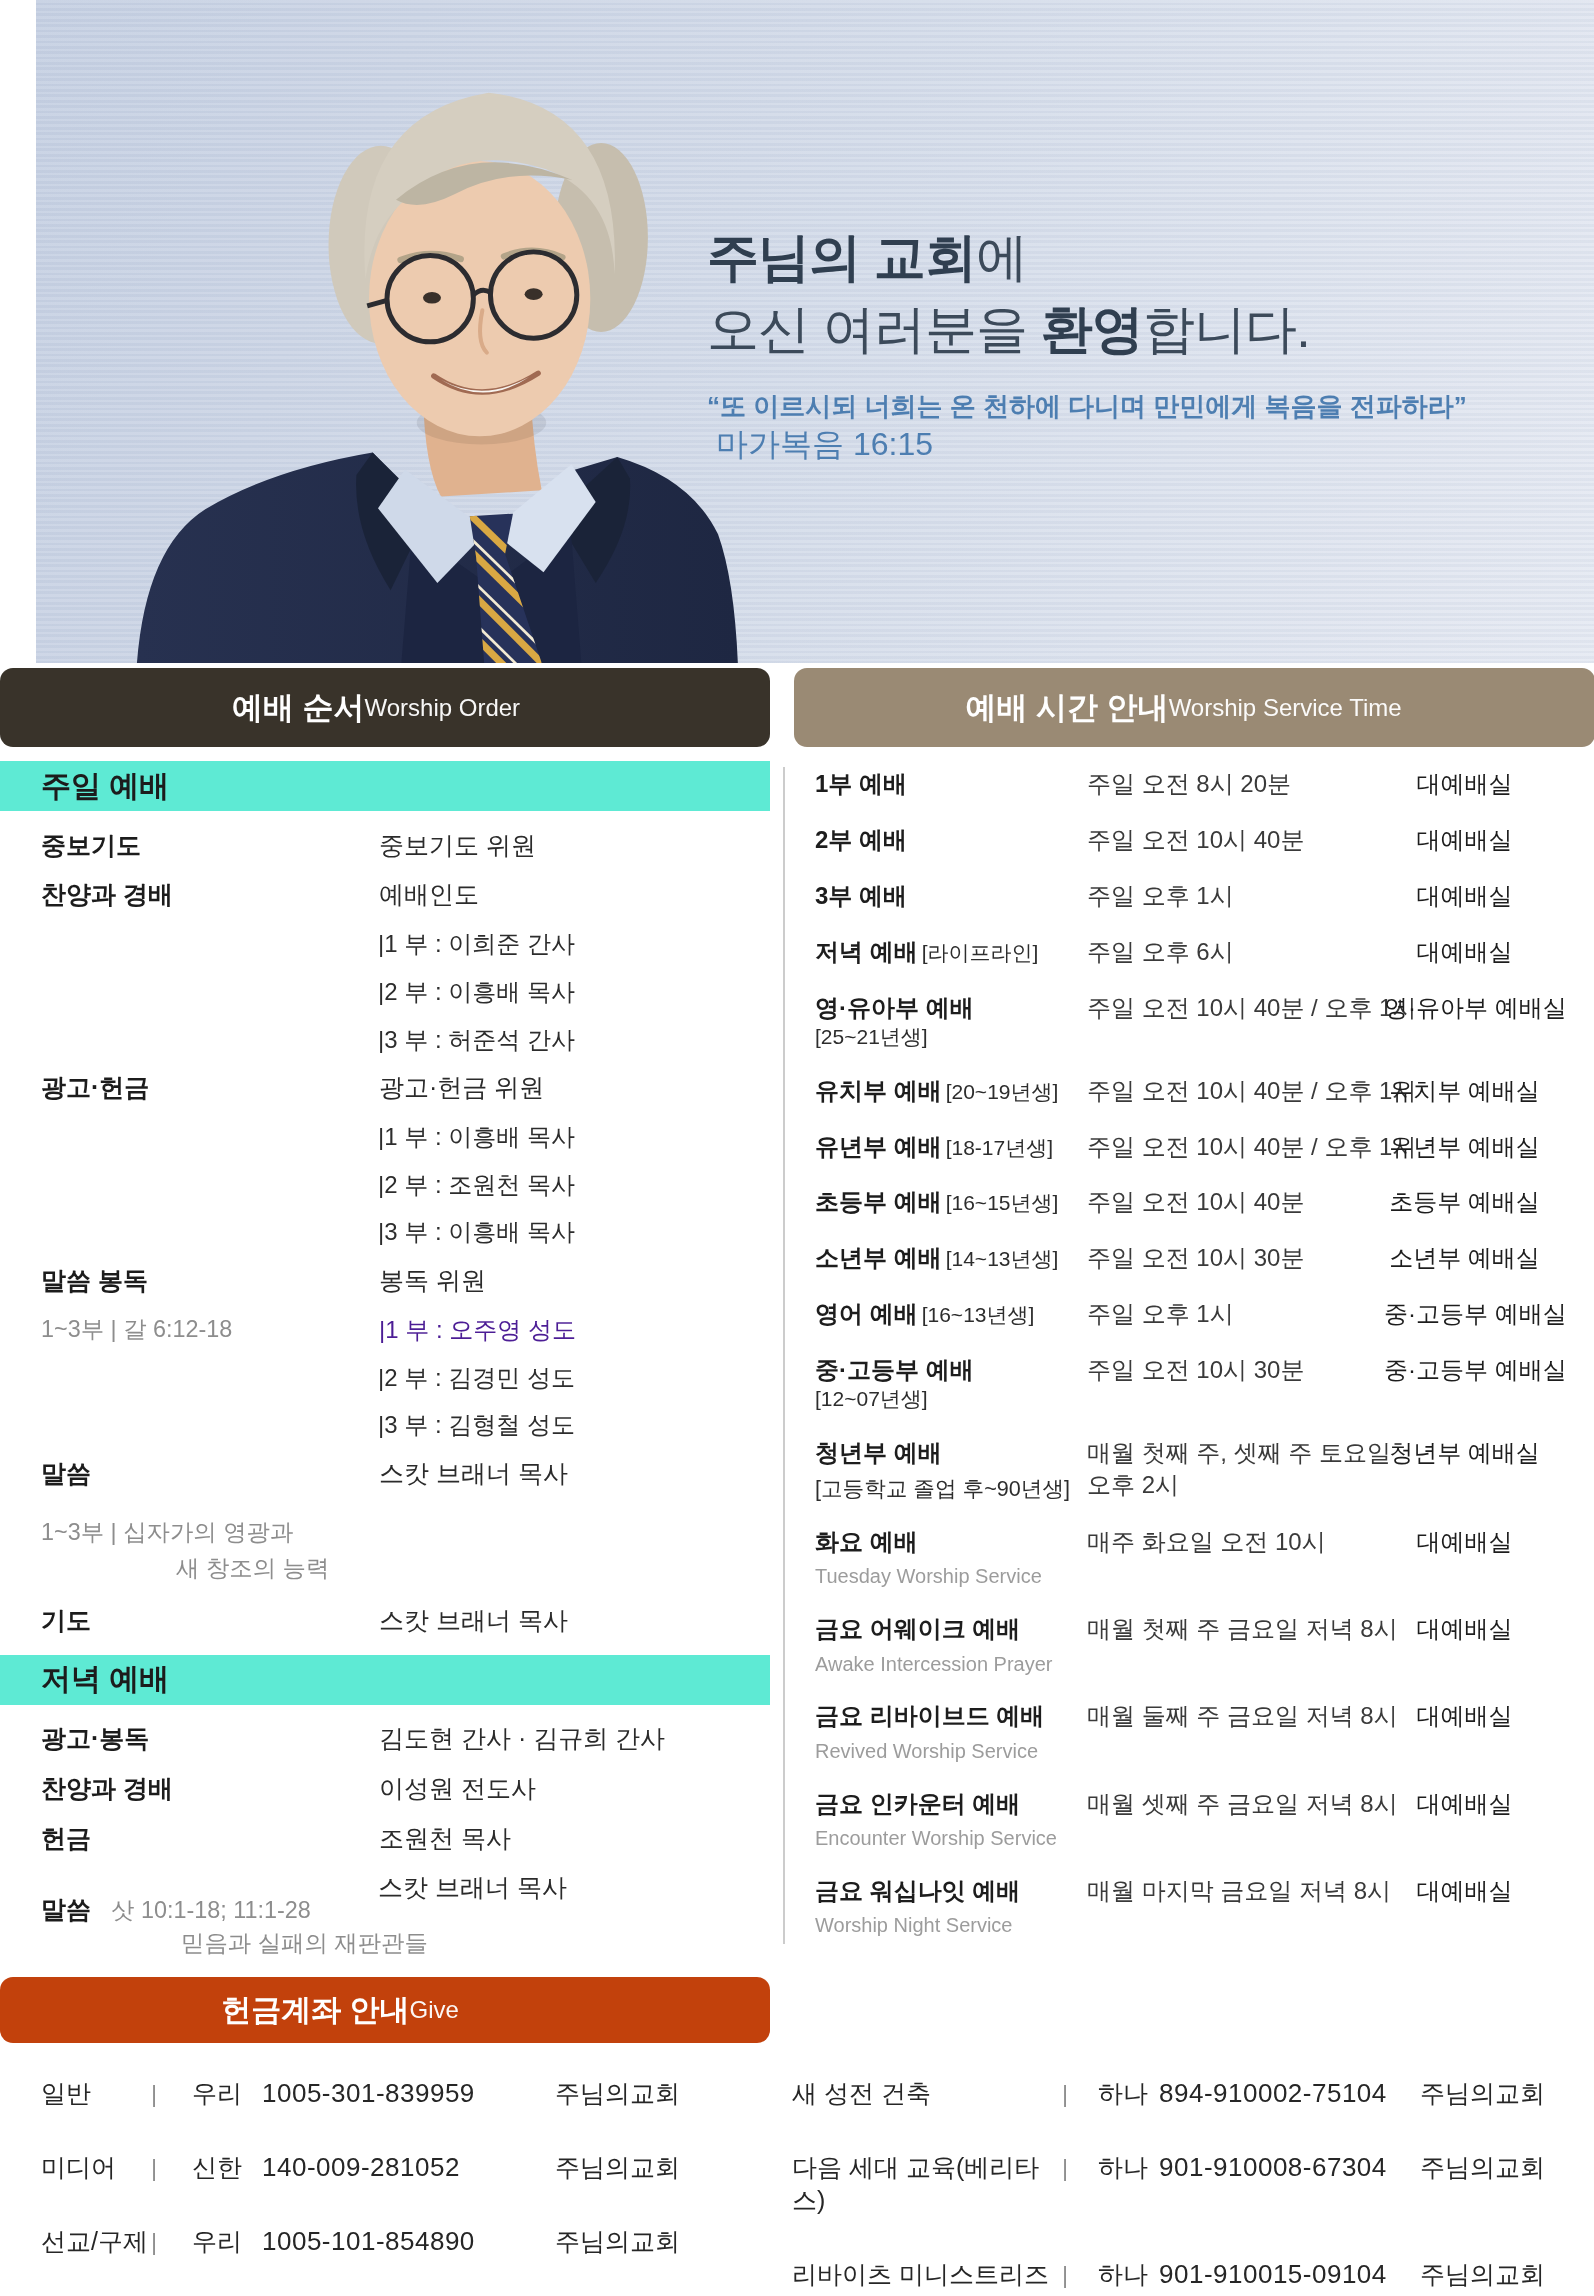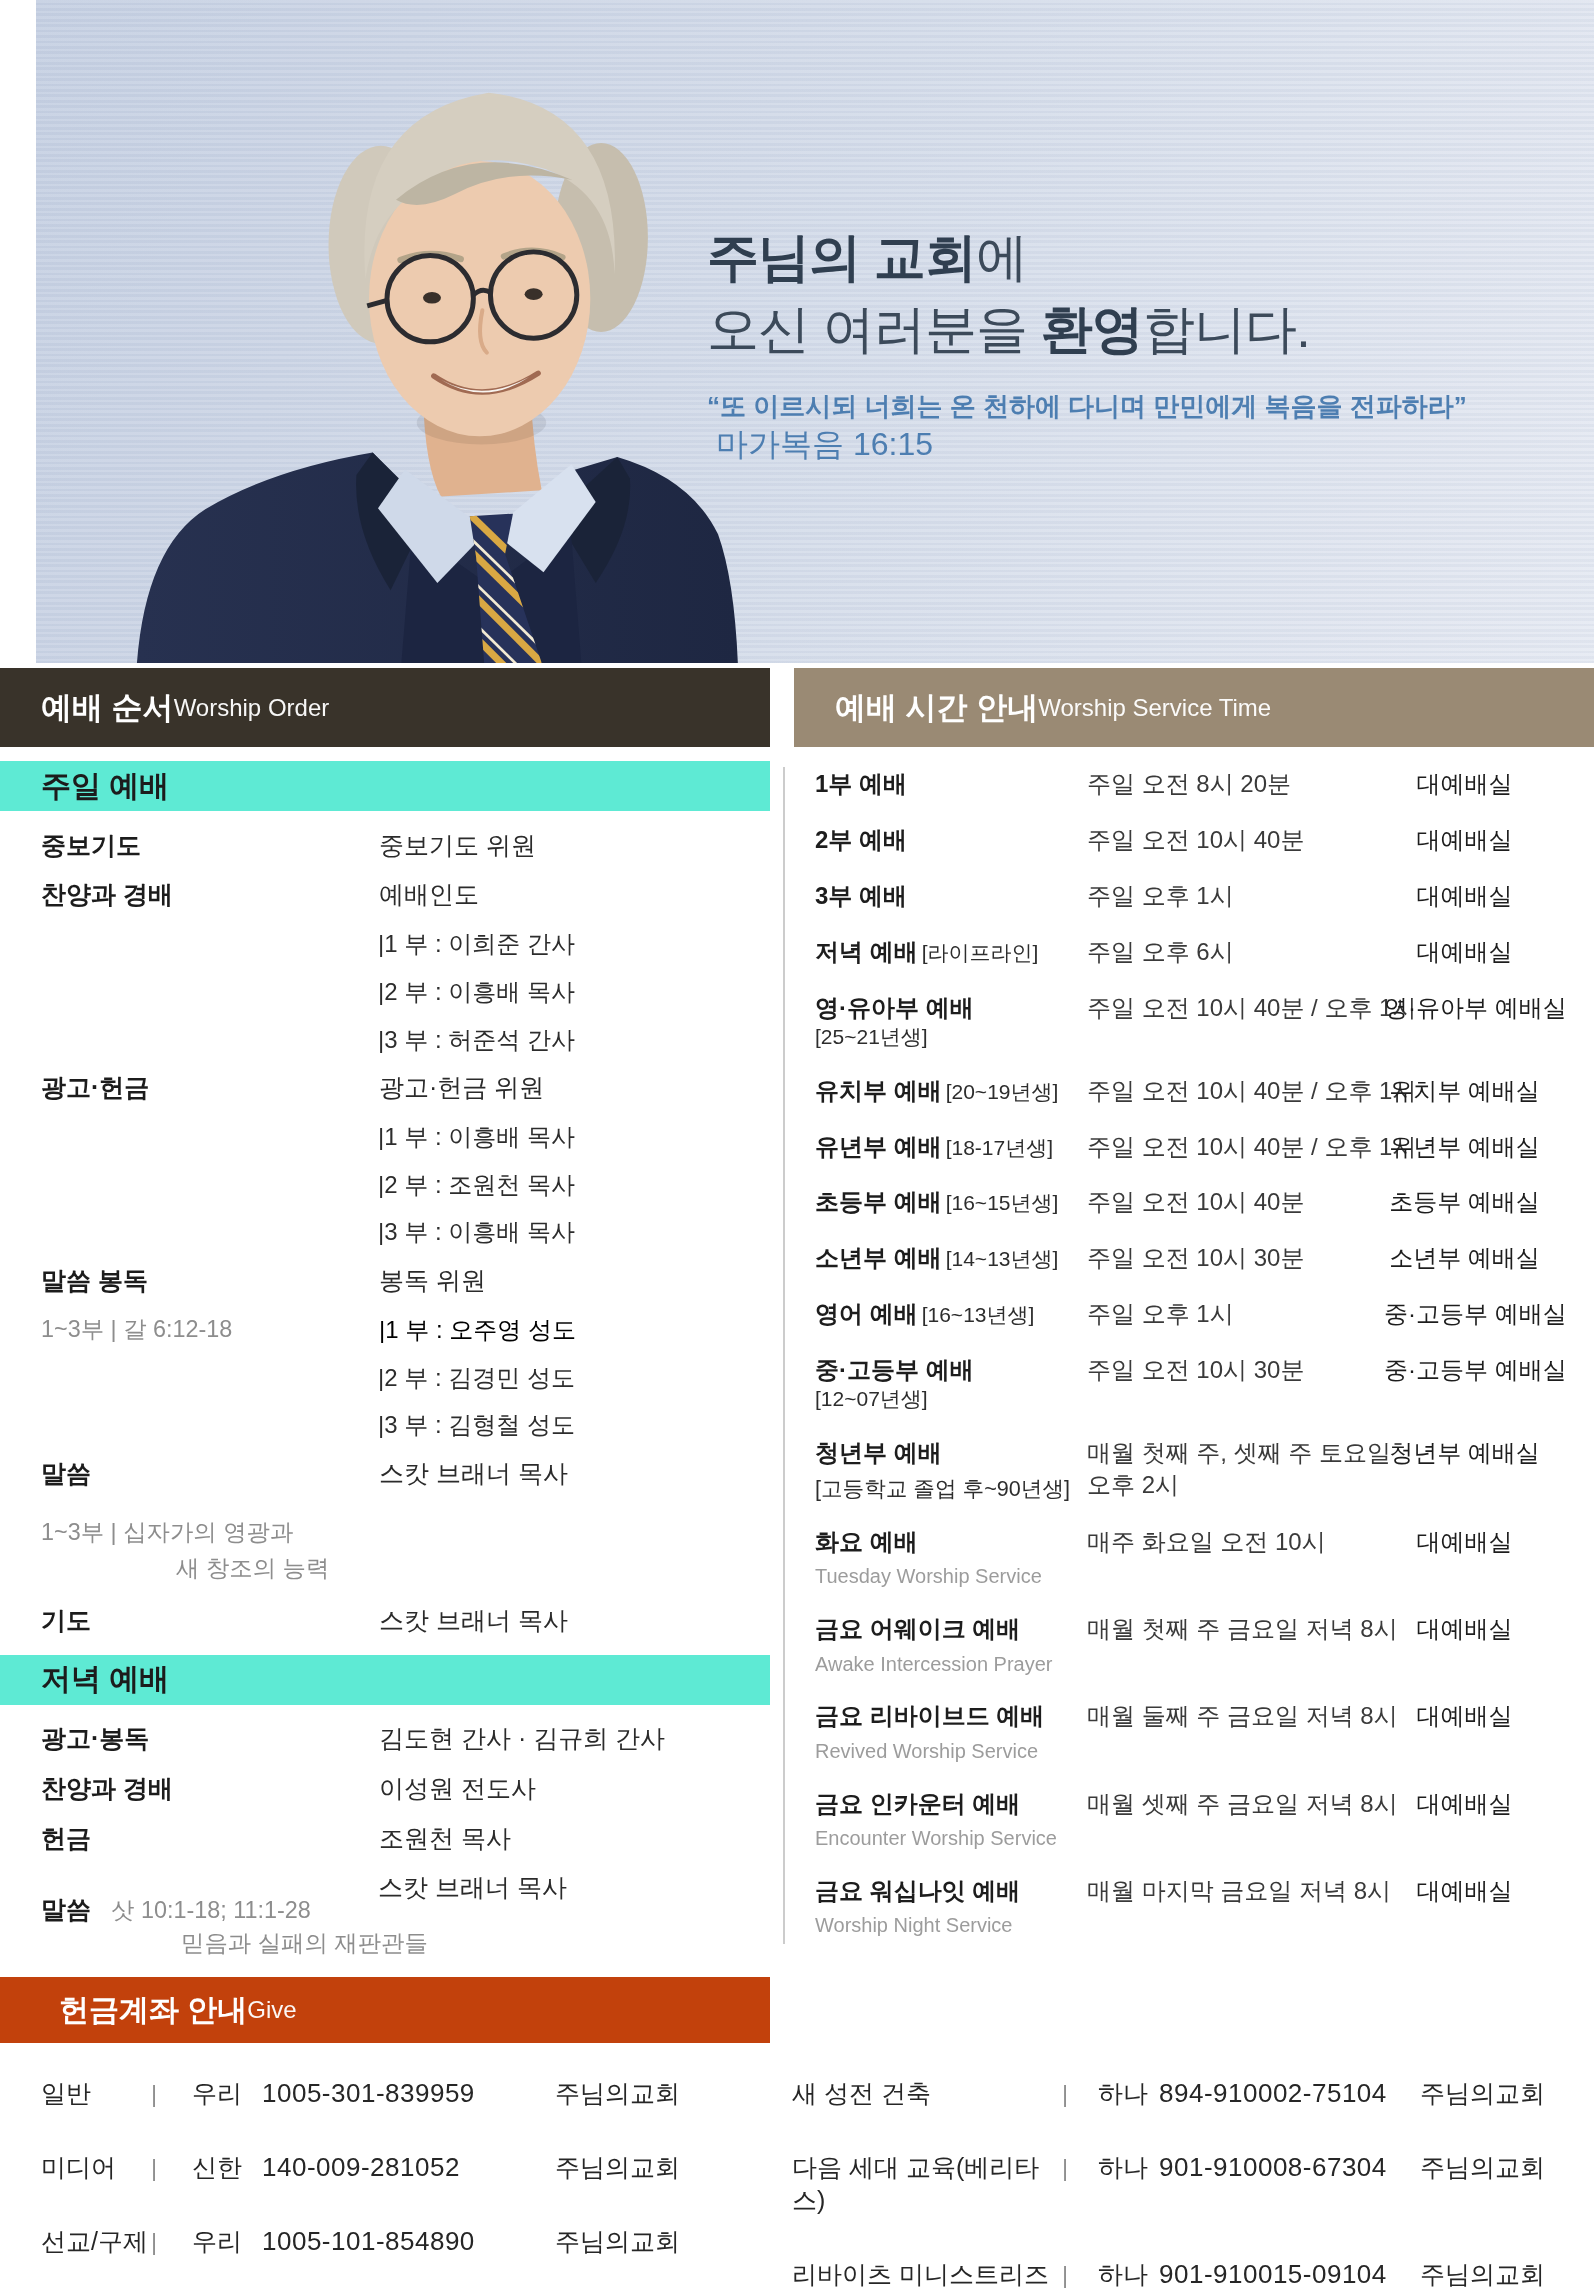--- a/index.html
+++ b/index.html
@@ -12,43 +12,43 @@
     background:linear-gradient(112deg,#c7d1e3 0%,#d3dbe9 42%,#e7ebf3 100%); overflow:hidden;margin-left:36px; }
   .hero-bands { position:absolute; inset:0;
     background:repeating-linear-gradient(180deg, rgba(255,255,255,0.06) 0 2.7px, rgba(90,110,150,0.05) 2.7px 5.4px); }
   .portrait { position:absolute; left:0; bottom:0; }
   .hero-text { position:absolute; left:671px; top:221px; }
   .ht-line { font-size:52px; line-height:72px; color:#3c4a5a; font-weight:400; letter-spacing:-0.9px; white-space:nowrap; }
   .ht-line b { font-weight:800; color:#303f50; }
   .ht-verse { margin-top:21.6px; font-size:26px; line-height:38px; color:#4d7eb1; font-weight:700; white-space:nowrap; }
   .ht-ref { font-size:32px; line-height:38px; color:#4d7eb1; font-weight:400; padding-left:9px; }
   
-  .bar { position:absolute; display:flex; align-items:center; justify-content:flex-start;
-    color:#fff; box-sizing:border-box; }
+  .bar { position:absolute; display:flex; align-items:center; justify-content:center;
+    color:#fff; box-sizing:border-box;border-radius:13px; }
   .bar-ko { font-size:31px; font-weight:700; }
   .bar-en { font-size:24px; font-weight:400; opacity:.96; }
   #order-header { left:0; top:668px; width:770px; height:79px; background:#39332a; padding:0 59px 0 41px; }
   #time-header  { left:794px; top:668px; width:801px; height:79px; background:#9a8a74; padding:0 63px 0 41px; }
   #give-header  { left:0; top:1977px; width:770px; height:66px; background:#c2410c; padding:0 149px 0 59px; }
   #give-header .bar-ko { font-size:30px; }
   
   .order-col { position:absolute; left:0; top:761px; width:770px; height:1199px;
     display:flex; flex-direction:column; justify-content:space-between; }
   .ord-section { background:#5eead4; height:50px; display:flex; align-items:center;
     padding-left:41px; font-size:30px; font-weight:700; color:#1c1c1c; }
   .ord-row { display:flex; align-items:flex-start; padding-left:41px; }
   .ord-label { width:338px; flex-shrink:0; font-size:25px; line-height:31px; font-weight:700; color:#1c1c1c; }
   .ord-lwrap { width:338px; flex-shrink:0; }
   .ord-lwrap .ord-label { width:auto; }
   .ord-value { font-size:25px; line-height:31px; color:#2b2b2b; font-weight:400; white-space:nowrap; }
   .ord-sub { padding-left:378px; font-size:24px; line-height:29px; color:#2d2d2d; white-space:nowrap; }
   .ord-note { font-size:23.4px; line-height:36px; color:#8d8d8d; white-space:nowrap; }
   .note-sub-row { display:flex; align-items:flex-start; padding-left:41px; }
   .note-sub-row .ord-note { width:338px; flex-shrink:0; line-height:29px; }
-  .ord-sub-inline { font-size:24px; line-height:29px; color:#000000; white-space:nowrap; }
+  .ord-sub-inline { font-size:24px; line-height:29px; color:#4c1d95; white-space:nowrap; }
   .nmt { margin-top:25px; }
   .ind { padding-left:135px; }
   .r10 { position:relative; }
   .r10 .ord-lwrap { width:558px; margin-top:21.6px; }
   .l-inline { display:flex; align-items:baseline; }
   .l-inline .ord-note { margin-left:20px; line-height:31px; }
   .ind2 { padding-left:140px; line-height:34px; }
   .abs420 { position:absolute; left:378px; top:0; }
   
   .divider { position:absolute; left:783px; top:767px; width:1.8px; height:1177px; background:#cccccc; }

